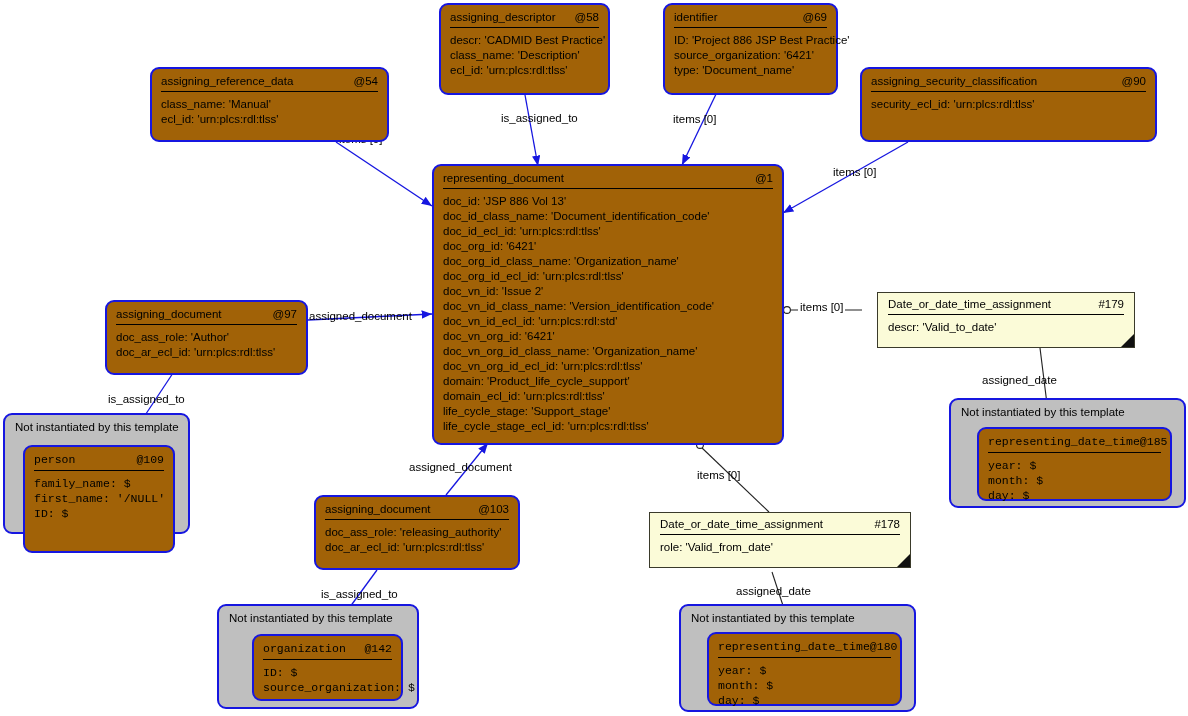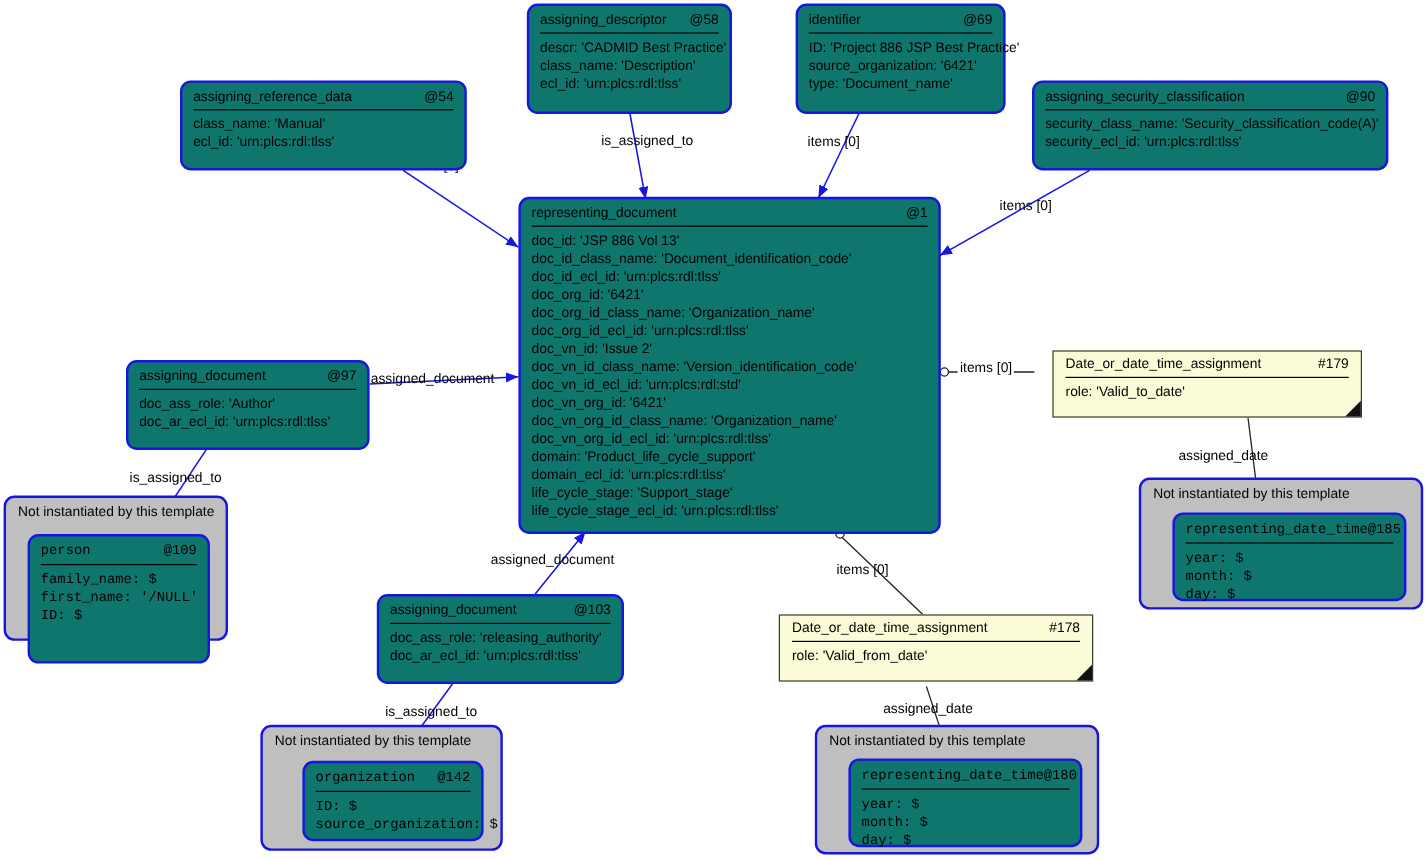--- a/index.html
+++ b/index.html
@@ -2,21 +2,21 @@
 <html><head>
 <meta charset="utf-8">
 <style>
   html,body{margin:0;padding:0;background:#ffffff;}
   body{width:1188px;height:716px;position:relative;overflow:hidden;
        font-family:"Liberation Sans","DejaVu Sans",sans-serif;}
   #canvas{position:absolute;left:0;top:0;width:1188px;height:716px;}
   svg.edges{position:absolute;left:0;top:0;width:1188px;height:716px;pointer-events:none;}
 
   
-  .ebox{position:absolute;background:#0f766e;border:2px solid #1616e0;border-radius:9px;
+  .ebox{position:absolute;background:#a16207;border:2px solid #1616e0;border-radius:9px;
         box-sizing:border-box;}
   .ebox .hdr{display:flex;justify-content:space-between;align-items:baseline;
              padding:6px 9px 4px 9px;font-size:11.5px;color:#000;white-space:nowrap;}
   .ebox .sep{height:1px;background:#000;margin:0 9px;}
   .ebox .attrs{padding:5px 9px 7px 9px;font-size:11.5px;color:#000;line-height:15px;}
   .ebox .attrs div{white-space:nowrap;}
 
   
   .gbox{position:absolute;background:#bfbfbf;border:2px solid #1616e0;border-radius:9px;
         box-sizing:border-box;}
@@ -151,21 +151,20 @@
     </div>
   </div>
 
   <div class="ebox" style="left:860px;top:67px;width:297px;height:75px;">
     <div class="hdr">
       <span>assigning_security_classification</span>
       <span>@90</span>
     </div>
     <div class="sep"></div>
     <div class="attrs">
-      <div>security_class_name: 'Security_classification_code(A)'</div>
       <div>security_ecl_id: 'urn:plcs:rdl:tlss'</div>
     </div>
   </div>
 
   <div class="ebox" style="left:432px;top:164px;width:352px;height:281px;">
     <div class="hdr">
       <span>representing_document</span>
       <span>@1</span>
     </div>
     <div class="sep"></div>
@@ -244,21 +243,21 @@
     </div>
   </div>
 
   <div class="nbox" style="left:862px;top:292px;width:258px;height:56px;">
     <div class="hdr">
       <span>Date_or_date_time_assignment</span>
       <span>#179</span>
     </div>
     <div class="sep"></div>
     <div class="attrs">
-      <div>role: 'Valid_to_date'</div>
+      <div>descr: 'Valid_to_date'</div>
     </div>
     <div class="corner"></div>
   </div>
 
   <div class="nbox" style="left:634px;top:512px;width:262px;height:56px;">
     <div class="hdr">
       <span>Date_or_date_time_assignment</span>
       <span>#178</span>
     </div>
     <div class="sep"></div>

